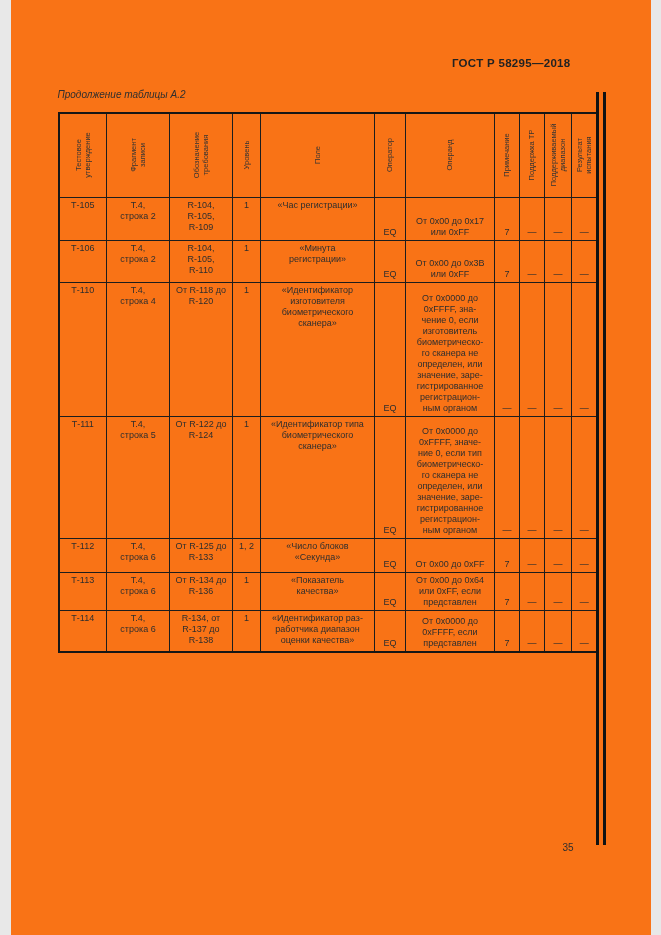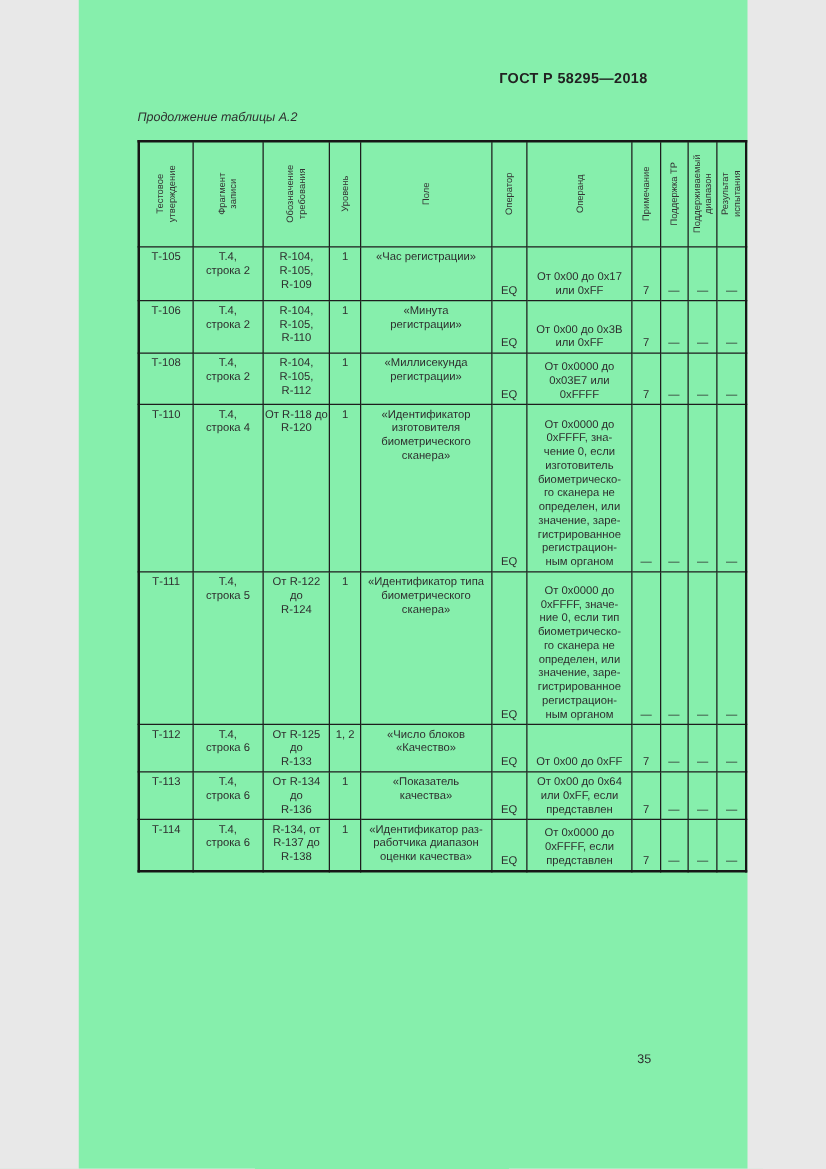--- a/index.html
+++ b/index.html
@@ -1,21 +1,21 @@
 <!DOCTYPE html>
 <html><head>
 <meta charset="utf-8">
 <style>
   html, body { margin: 0; padding: 0; background: #e8e8e8; }
   .page {
     position: relative;
-    width: 535px;
+    width: 640px;
     height: 935px;
     margin: 0 auto;
-    background: #86efac;
+    background: #f97316;
     font-family: "Liberation Sans", sans-serif;
     color: #2a2a2a;
     overflow: hidden;
   }
   .doc-number {
     position: absolute;
     top: 57px;
     right: 80px;
     font-size: 11.5px;
     font-weight: bold;
@@ -176,39 +176,20 @@
           <td class="top">«Минута
 регистрации»</td>
           <td class="bot">EQ</td>
           <td class="bot">От 0x00 до 0x3B
 или 0xFF</td>
           <td class="bot">7</td>
           <td class="bot">—</td>
           <td class="bot">—</td>
           <td class="bot">—</td>
         </tr>
-        <tr style="height: 41px;">
-          <td class="top">Т-108</td>
-          <td class="top">Т.4,
-строка 2</td>
-          <td class="top">R-104,
-R-105,
-R-112</td>
-          <td class="top">1</td>
-          <td class="top">«Миллисекунда
-регистрации»</td>
-          <td class="bot">EQ</td>
-          <td class="bot">От 0x0000 до
-0x03E7 или
-0xFFFF</td>
-          <td class="bot">7</td>
-          <td class="bot">—</td>
-          <td class="bot">—</td>
-          <td class="bot">—</td>
-        </tr>
         <tr style="height: 134px;">
           <td class="top">Т-110</td>
           <td class="top">Т.4,
 строка 4</td>
           <td class="top">От R-118 до
 R-120</td>
           <td class="top">1</td>
           <td class="top">«Идентификатор
 изготовителя
 биометрического
@@ -257,21 +238,21 @@
           <td class="bot">—</td>
         </tr>
         <tr style="height: 34px;">
           <td class="top">Т-112</td>
           <td class="top">Т.4,
 строка 6</td>
           <td class="top">От R-125 до
 R-133</td>
           <td class="top">1, 2</td>
           <td class="top">«Число блоков
-«Качество»</td>
+«Секунда»</td>
           <td class="bot">EQ</td>
           <td class="bot">От 0x00 до 0xFF</td>
           <td class="bot">7</td>
           <td class="bot">—</td>
           <td class="bot">—</td>
           <td class="bot">—</td>
         </tr>
         <tr style="height: 36px;">
           <td class="top">Т-113</td>
           <td class="top">Т.4,

